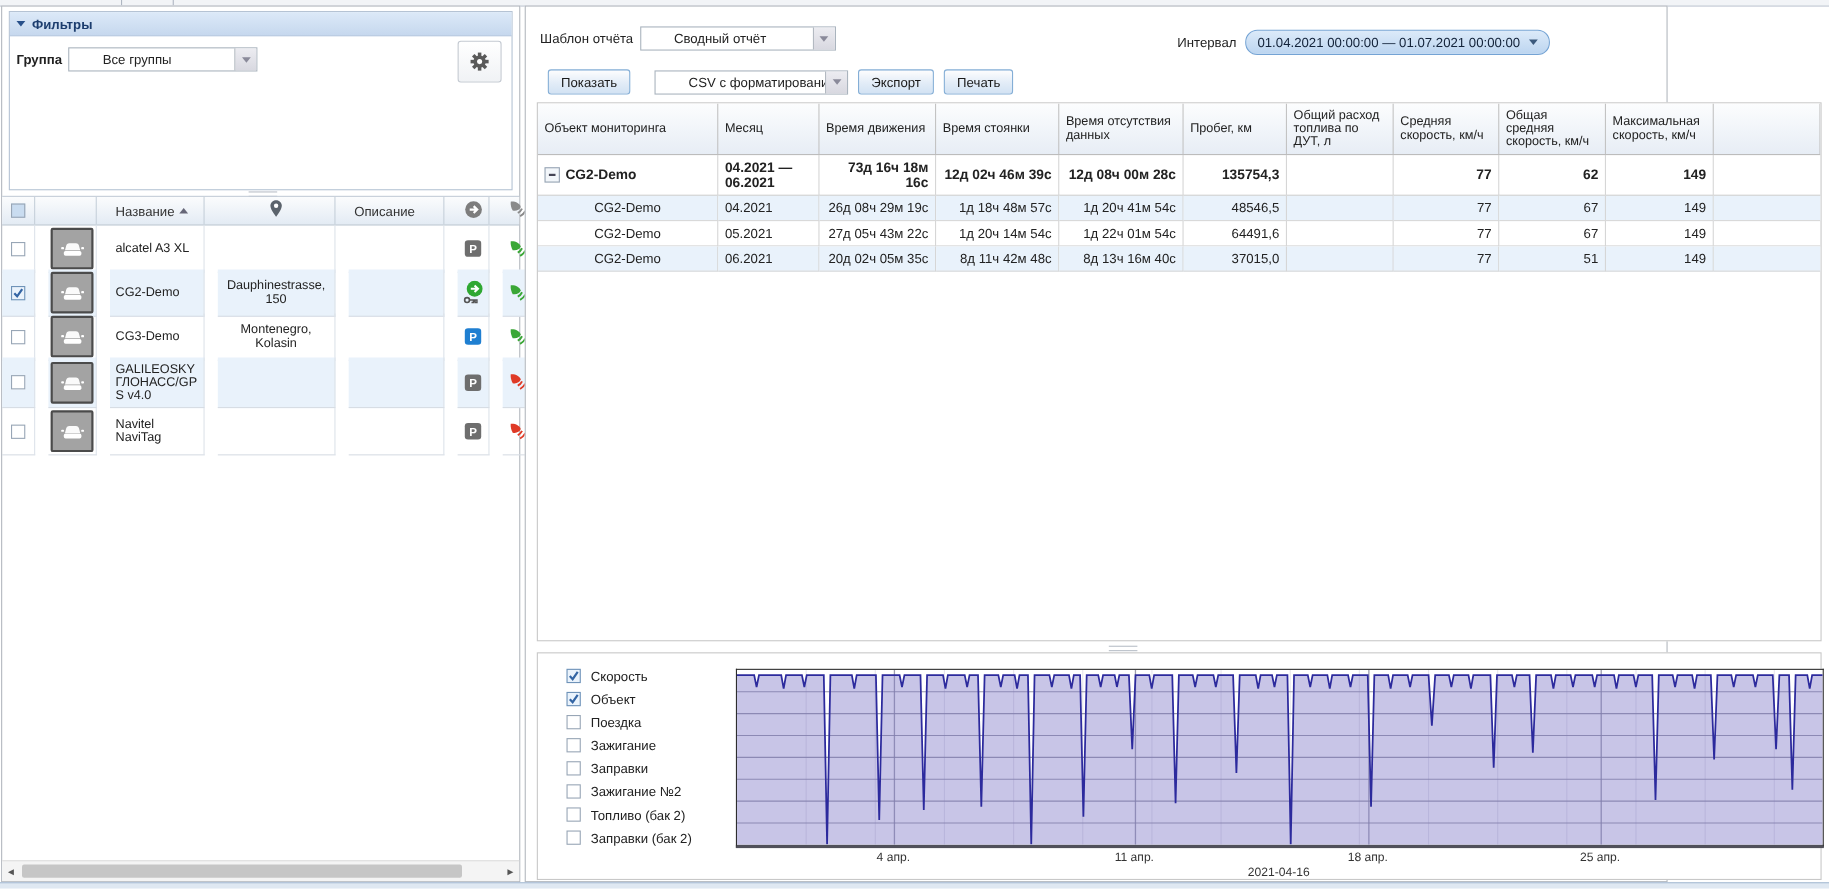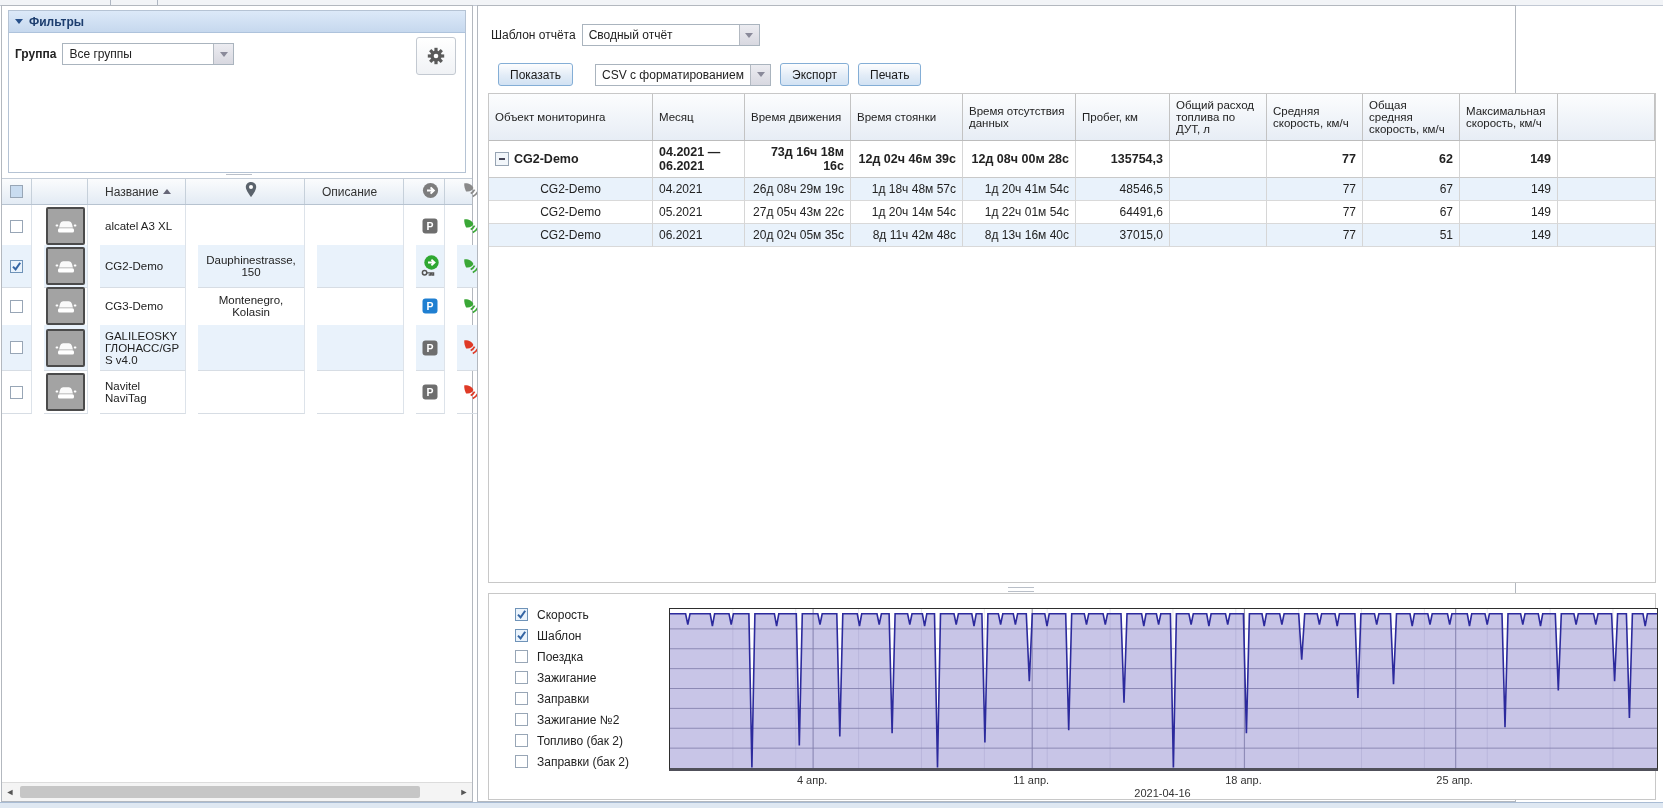--- a/index.html
+++ b/index.html
@@ -13,21 +13,21 @@
   .panel{position:absolute;top:5px;background:#fff;border:1px solid #b3b8bf;box-sizing:border-box;}
   #left-panel{left:1px;width:472px;height:797px;}
   #right-panel{left:477px;width:1039px;height:797px;}
   
   #filters-box{position:absolute;left:6px;top:4px;width:458px;height:163px;border:1px solid #b5c3d4;box-sizing:border-box;background:#fff;}
   .filters-header{height:21px;background:linear-gradient(#dce9f8,#c6d8ee);border-bottom:1px solid #aec3dc;
       display:flex;align-items:center;padding:0 6px;color:#1c3d6e;font-weight:bold;font-size:12px;gap:6px;}
   .group-row{display:flex;align-items:center;gap:6px;padding:10px 6px;}
   .group-label{font-weight:bold;}
   
-  .combo{display:inline-flex;align-items:stretch;border:1px solid #aab4be;background:#fff;height:22px;box-sizing:border-box;}
+  .combo{display:inline-flex;align-items:stretch;border:1px solid #aab4be;background:#fff;height:22px;box-sizing:border-box;padding-left:24px;}
   .combo .val{padding:3px 6px 0 6px;font-size:12px;white-space:nowrap;overflow:hidden;}
   .combo .dd{width:19px;border-left:1px solid #b3b9c1;background:linear-gradient(#ececf1,#d8d8e0);
       display:flex;align-items:center;justify-content:center;}
   .tri-down{width:0;height:0;border-left:4px solid transparent;border-right:4px solid transparent;border-top:5px solid #8a8a9a;}
   
   #gear-button{position:absolute;right:9px;top:26px;width:38px;height:36px;border:1px solid #c3c9d1;border-radius:3px;
       background:linear-gradient(#ffffff,#f0f2f5);display:flex;align-items:center;justify-content:center;cursor:pointer;}
   
   .hgrip{position:absolute;width:26px;height:5px;display:flex;flex-direction:column;justify-content:space-between;}
   .hgrip i{display:block;height:1px;background:#b9bfc8;}
@@ -485,20 +485,27 @@
     <div id="tpl-row">
       <span class="lbl">Шаблон отчёта</span>
       <span class="combo" style="width:178px">
         <span class="val" style="flex:1">Сводный отчёт</span>
         <span class="dd">
             <span class="tri-down"></span>
           </span>
       </span>
     </div>
 
+    <div id="interval-row">
+      <span class="lbl">Интервал</span>
+      <span class="pill">
+        <span>01.04.2021 00:00:00 — 01.07.2021 00:00:00</span>
+        <span class="tri-down" style="border-top-color:#3c5a7d"></span>
+      </span>
+    </div>
 
     <div id="actions-row">
       <button class="btn">Показать</button>
       <span style="width:22px"></span>
       <span class="combo" style="width:176px">
         <span class="val" style="flex:1">CSV с форматированием</span>
         <span class="dd">
             <span class="tri-down"></span>
           </span>
       </span>
@@ -603,21 +610,21 @@
               </svg>
             </span>
             <span>Скорость</span>
           </div>
           <div class="leg-row">
             <span class="cb checked">
               <svg xmlns="http://www.w3.org/2000/svg" width="11" height="11" viewBox="0 0 11 11">
                 <polyline points="2,5.6 4.6,8.4 9.2,1.8" stroke="#3465a4" stroke-width="2" fill="none"></polyline>
               </svg>
             </span>
-            <span>Шаблон</span>
+            <span>Объект</span>
           </div>
           <div class="leg-row">
             <span class="cb"></span>
             <span>Поездка</span>
           </div>
           <div class="leg-row">
             <span class="cb"></span>
             <span>Зажигание</span>
           </div>
           <div class="leg-row">

